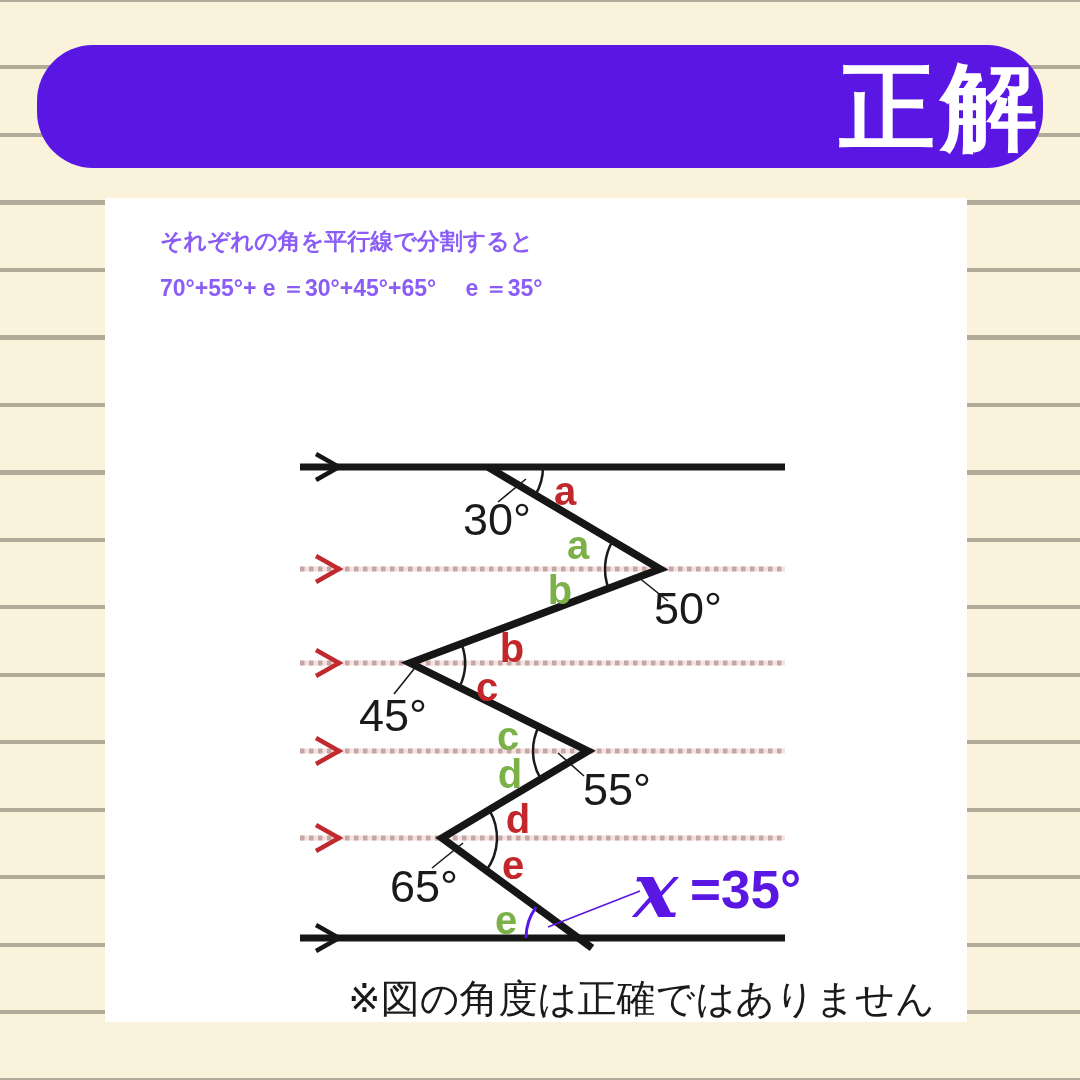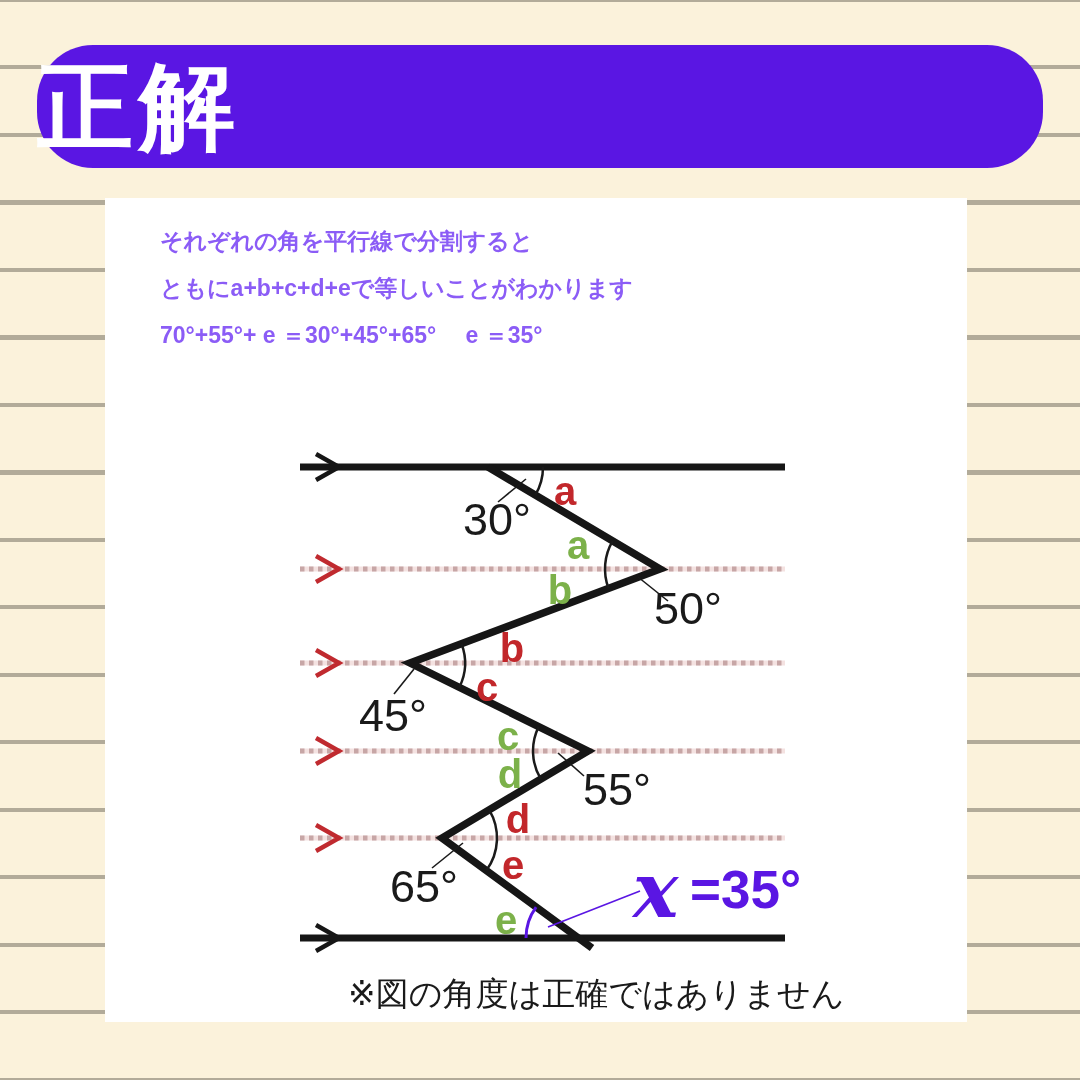--- a/index.html
+++ b/index.html
@@ -6,55 +6,54 @@
   body{
     width:1080px;height:1080px;position:relative;overflow:hidden;
     background-color:#FBF2DB;
     background-image:repeating-linear-gradient(180deg,#B2AB99 0 4px,transparent 4px 67.5px);
     background-position:0 -2px;
     font-family:"Liberation Sans","DejaVu Sans",sans-serif;
   }
   .header{
     position:absolute;left:37px;top:45px;width:1006px;height:123px;
     background:#5A16E3;border-radius:56px;
-    display:flex;align-items:center;justify-content:flex-start;
+    display:flex;align-items:center;justify-content:flex-end;
   }
   .header-title{
     color:#FFFFFF;font-size:96px;font-weight:700;letter-spacing:6px;line-height:1;
   }
   .card{
     position:absolute;left:105px;top:198px;width:862px;height:824px;
     background:#FFFFFF;
   }
   .explanation{
     position:absolute;left:160px;top:218px;width:700px;
     color:#8b5cf6;font-size:23px;font-weight:600;line-height:47px;white-space:nowrap;
   }
   .diagram-svg{position:absolute;left:0;top:0;}
   .footnote{
     position:absolute;left:348px;top:972px;
-    color:#1A1A1A;font-size:33px;font-weight:400;white-space:nowrap;
+    color:#1A1A1A;font-size:39px;font-weight:400;white-space:nowrap;
   }
   .angle-num{font-size:45px;fill:#1A1A1A;font-weight:400;}
   .part-label{font-size:40px;font-weight:700;}
   .x-symbol{font-family:"DejaVu Serif","Liberation Serif",serif;font-style:italic;font-weight:700;font-size:76px;fill:#5A16E3;}
   .x-value{font-size:53px;font-weight:700;fill:#5A16E3;}
 </style>
 </head>
 <body>
 
 <div class="header">
   <div class="header-title">正解</div>
 </div>
 
 <div class="card"></div>
 
 <div class="explanation">
   <div>それぞれの角を平行線で分割すると</div>
-  <div>ともにa+b+c+d+eで等しいことがわかります</div>
   <div>70°+55°+ e ＝30°+45°+65°　 e ＝35°</div>
 </div>
 
 <svg class="diagram-svg" width="1080" height="1080" viewBox="0 0 1080 1080">
 
   <line x1="300" y1="467" x2="785" y2="467" stroke="#161616" stroke-width="7"></line>
   <line x1="300" y1="938" x2="785" y2="938" stroke="#161616" stroke-width="7"></line>
 
   <g>
     <line x1="300" y1="569" x2="785" y2="569" stroke="#F4E2E1" stroke-width="5"></line>

